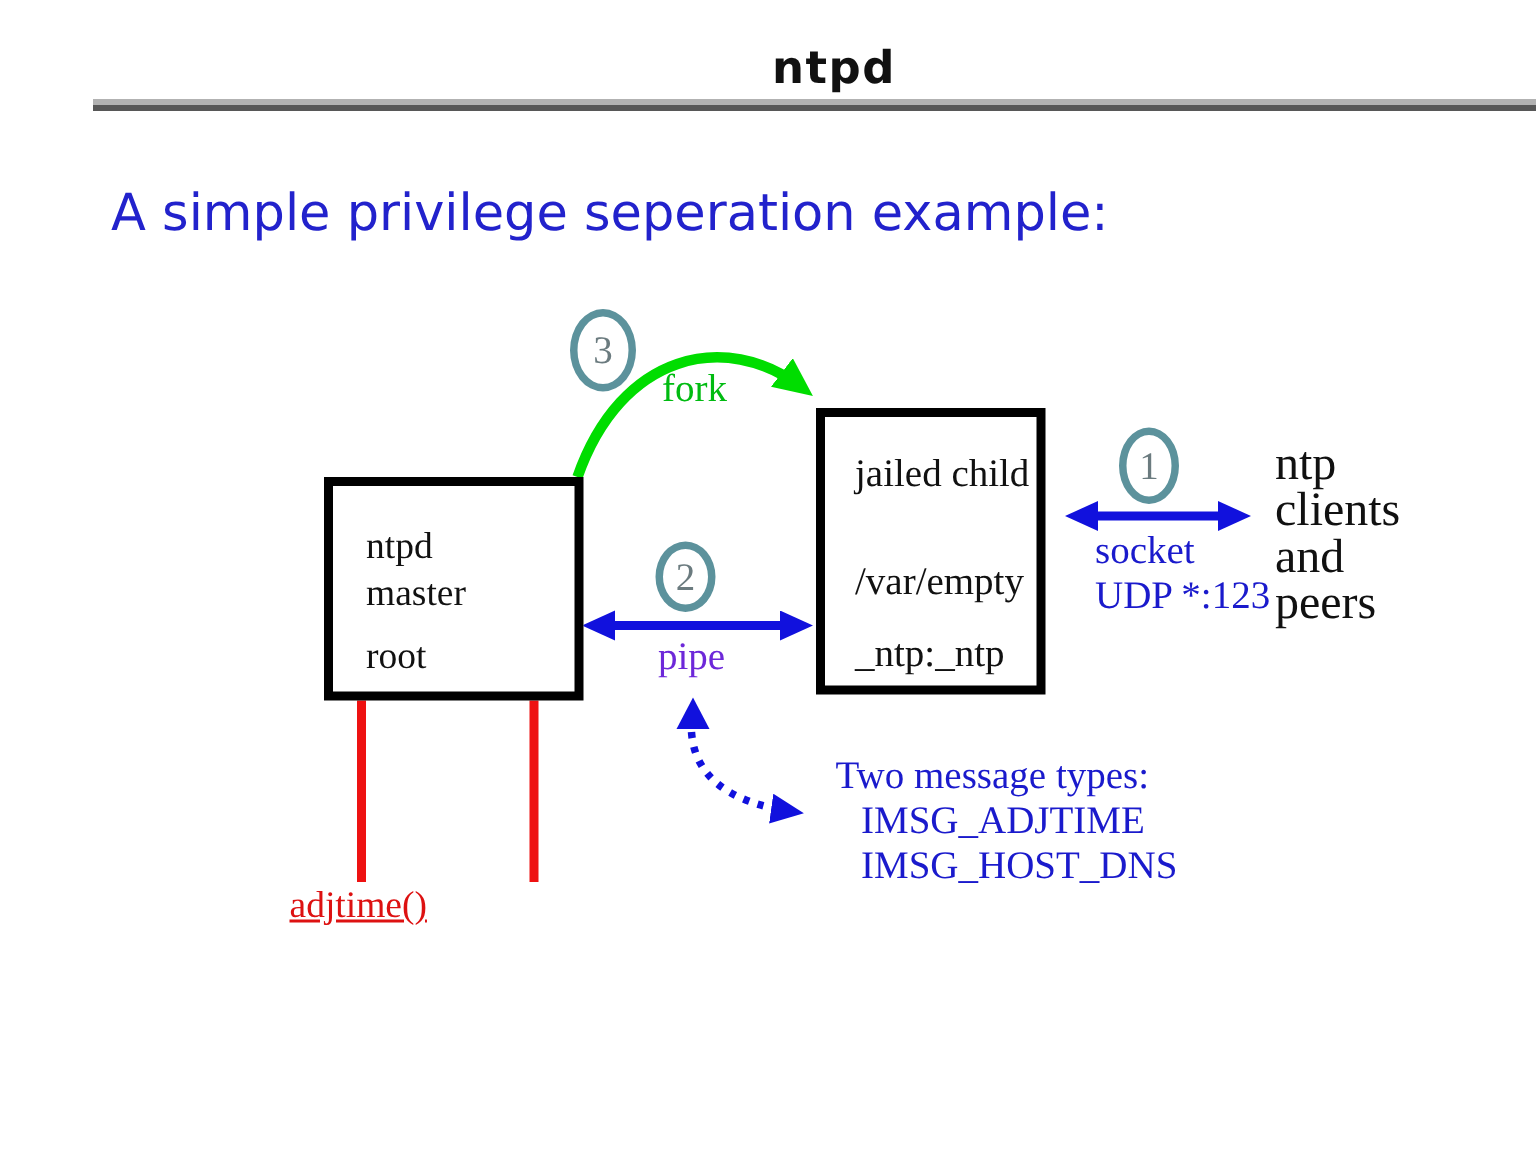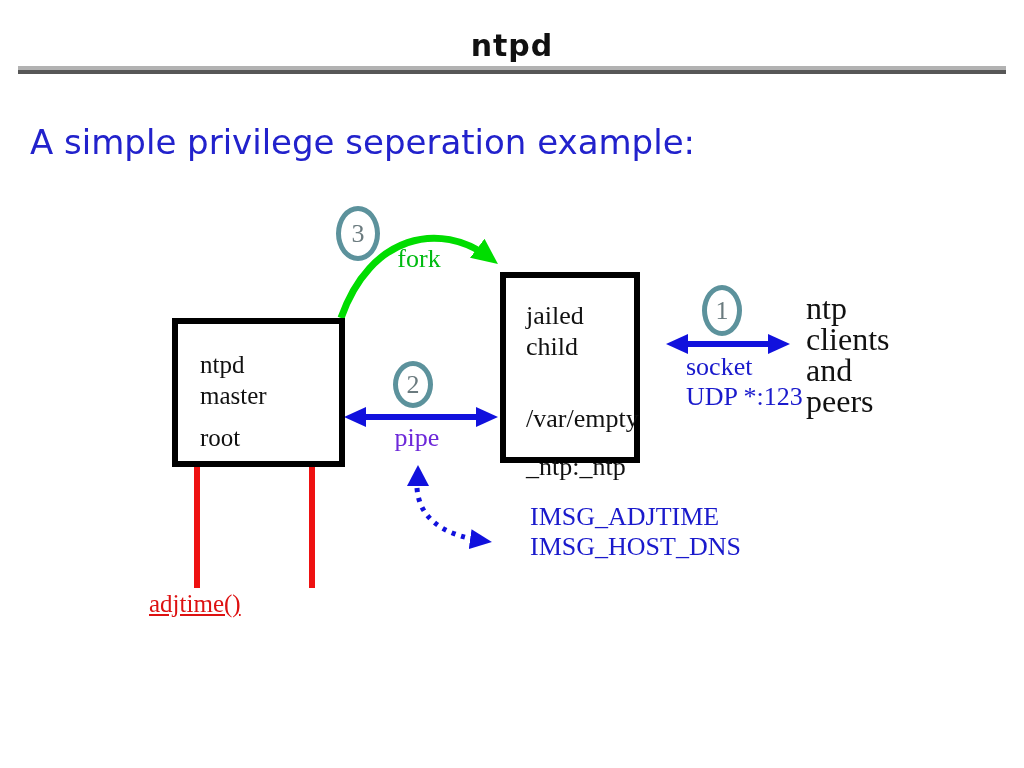--- a/index.html
+++ b/index.html
@@ -1,19 +1,19 @@
 <!DOCTYPE html>
 <html><head>
 <meta charset="utf-8">
 <style>
   * { margin: 0; padding: 0; box-sizing: border-box; }
   html, body { width: 1024px; height: 768px; background: #ffffff; overflow: hidden; }
   body { font-family: "Liberation Serif", serif; position: relative; }
 
-  .slide { position: absolute; inset: 0; background: #ffffff; }
+  .slide { position: absolute; inset: 0; background: #ffffff; margin-left: 44px; }
 
   
   .title {
     position: absolute; top: 28px; left: 0; width: 1024px;
     text-align: center; font-family: "DejaVu Sans", sans-serif;
     font-weight: bold; font-size: 30px; color: #111111; letter-spacing: 1px;
   }
   .rule { position: absolute; left: 18px; top: 66px; width: 988px; height: 8px; }
   .rule .light { height: 4px; background: #b2b2b2; }
   .rule .dark  { height: 4px; background: #575757; }
@@ -25,21 +25,21 @@
   }
 
   
   svg.overlay { position: absolute; left: 0; top: 0; width: 1024px; height: 768px; pointer-events: none; }
 
   
   .pbox { position: absolute; border: 6px solid #000000; background: #ffffff;
           font-size: 25px; color: #111111; }
   .box-master { left: 172px; top: 318px; width: 173px; height: 149px; padding: 25px 0 0 22px; line-height: 31px; }
   .box-master .gap-line { margin-top: 11px; }
-  .box-child  { left: 500px; top: 272px; width: 140px; height: 191px; padding: 22px 0 0 20px; line-height: 31px; font-size: 26px; }
+  .box-child  { left: 500px; top: 272px; width: 153px; height: 191px; padding: 22px 0 0 20px; line-height: 31px; font-size: 26px; }
   .box-child .gap1 { margin-top: 41px; }
   .box-child .gap2 { margin-top: 17px; }
 
   
   .badge {
     position: absolute; border: 5px solid #5c929c; border-radius: 50%;
     background: #ffffff; color: #6b7b7f; font-size: 26px;
     display: flex; align-items: center; justify-content: center;
   }
   .badge-3 { left: 336px; top: 206px; width: 44px; height: 55px; }
@@ -133,19 +133,20 @@
   </div>
 
   <div class="lbl lbl-clients">
     <div>ntp</div>
     <div>clients</div>
     <div>and</div>
     <div>peers</div>
   </div>
 
   <div class="lbl lbl-msgs">
+    <div>Two message types:</div>
     <div class="indent">IMSG_ADJTIME</div>
     <div class="indent">IMSG_HOST_DNS</div>
   </div>
 
   <div class="lbl lbl-adjtime">adjtime()</div>
 
 </div>
 
 </body></html>

